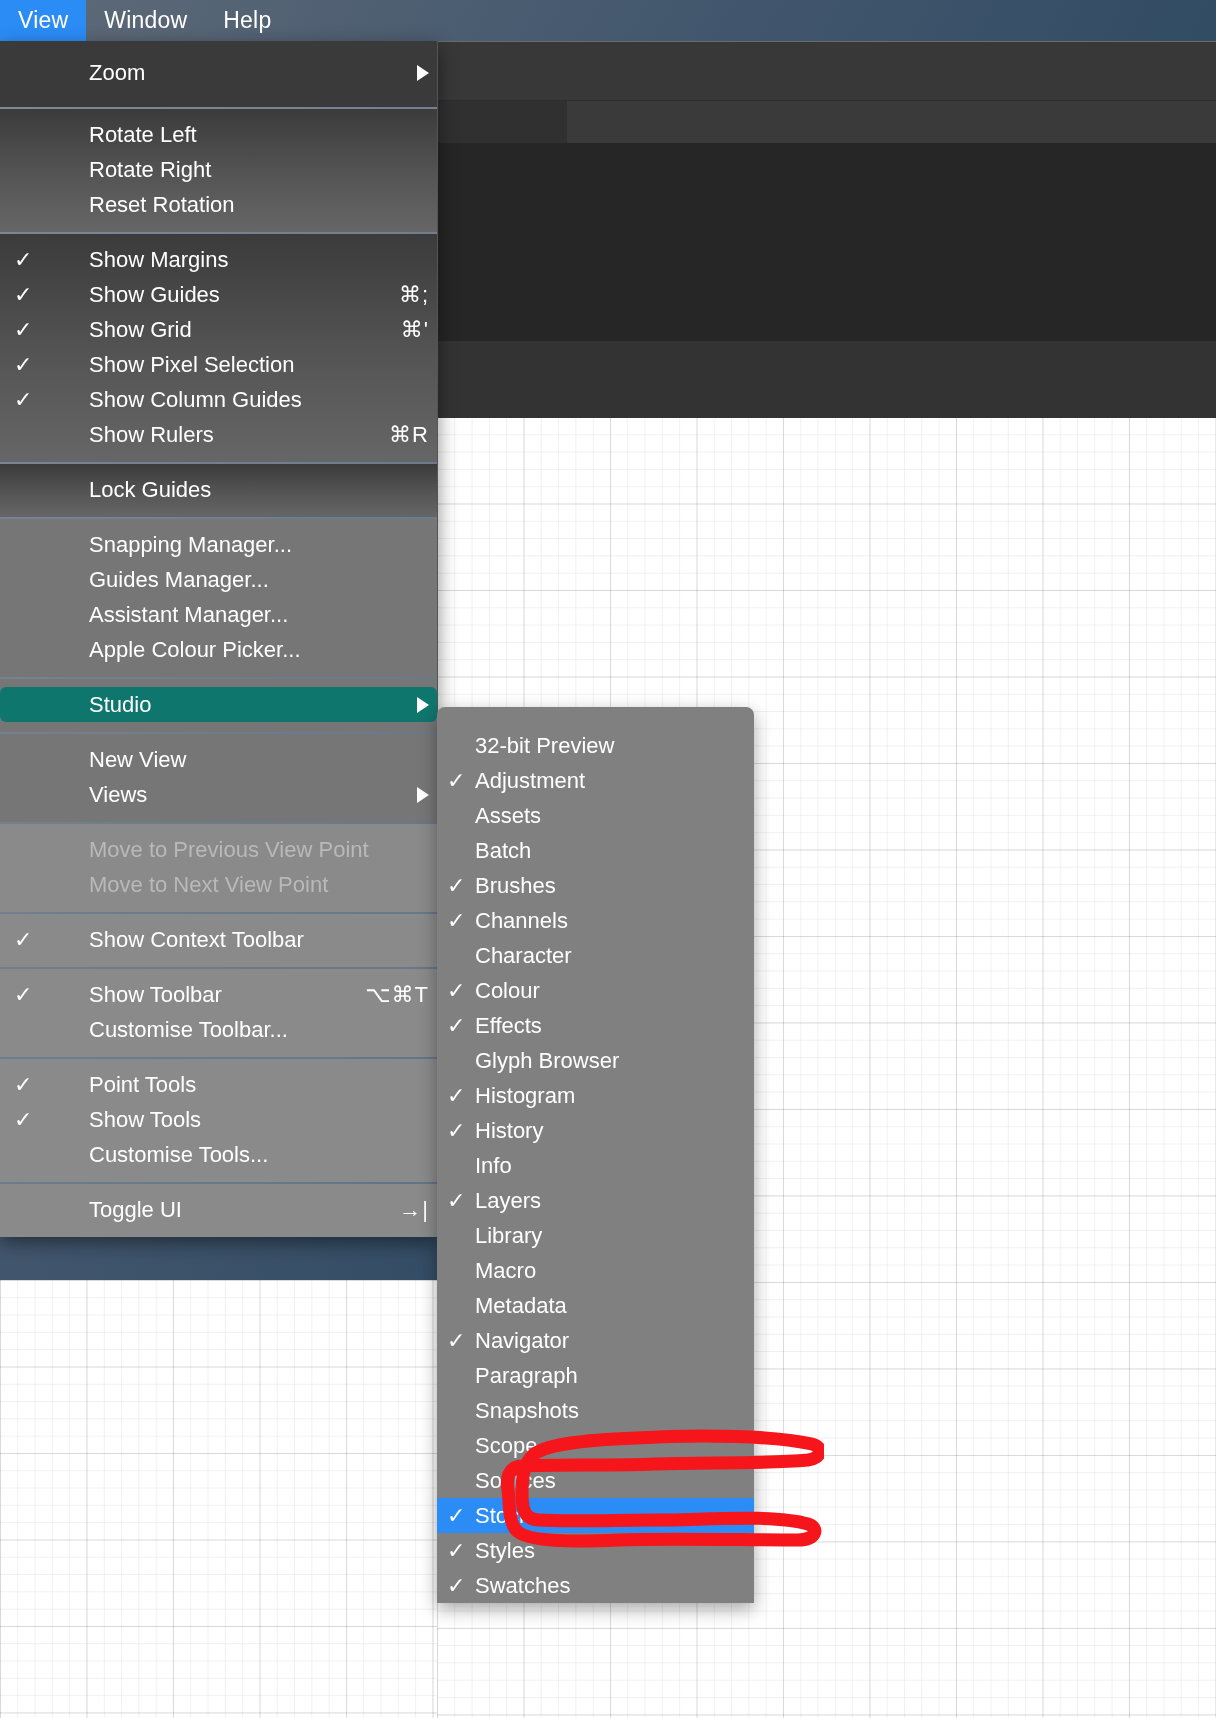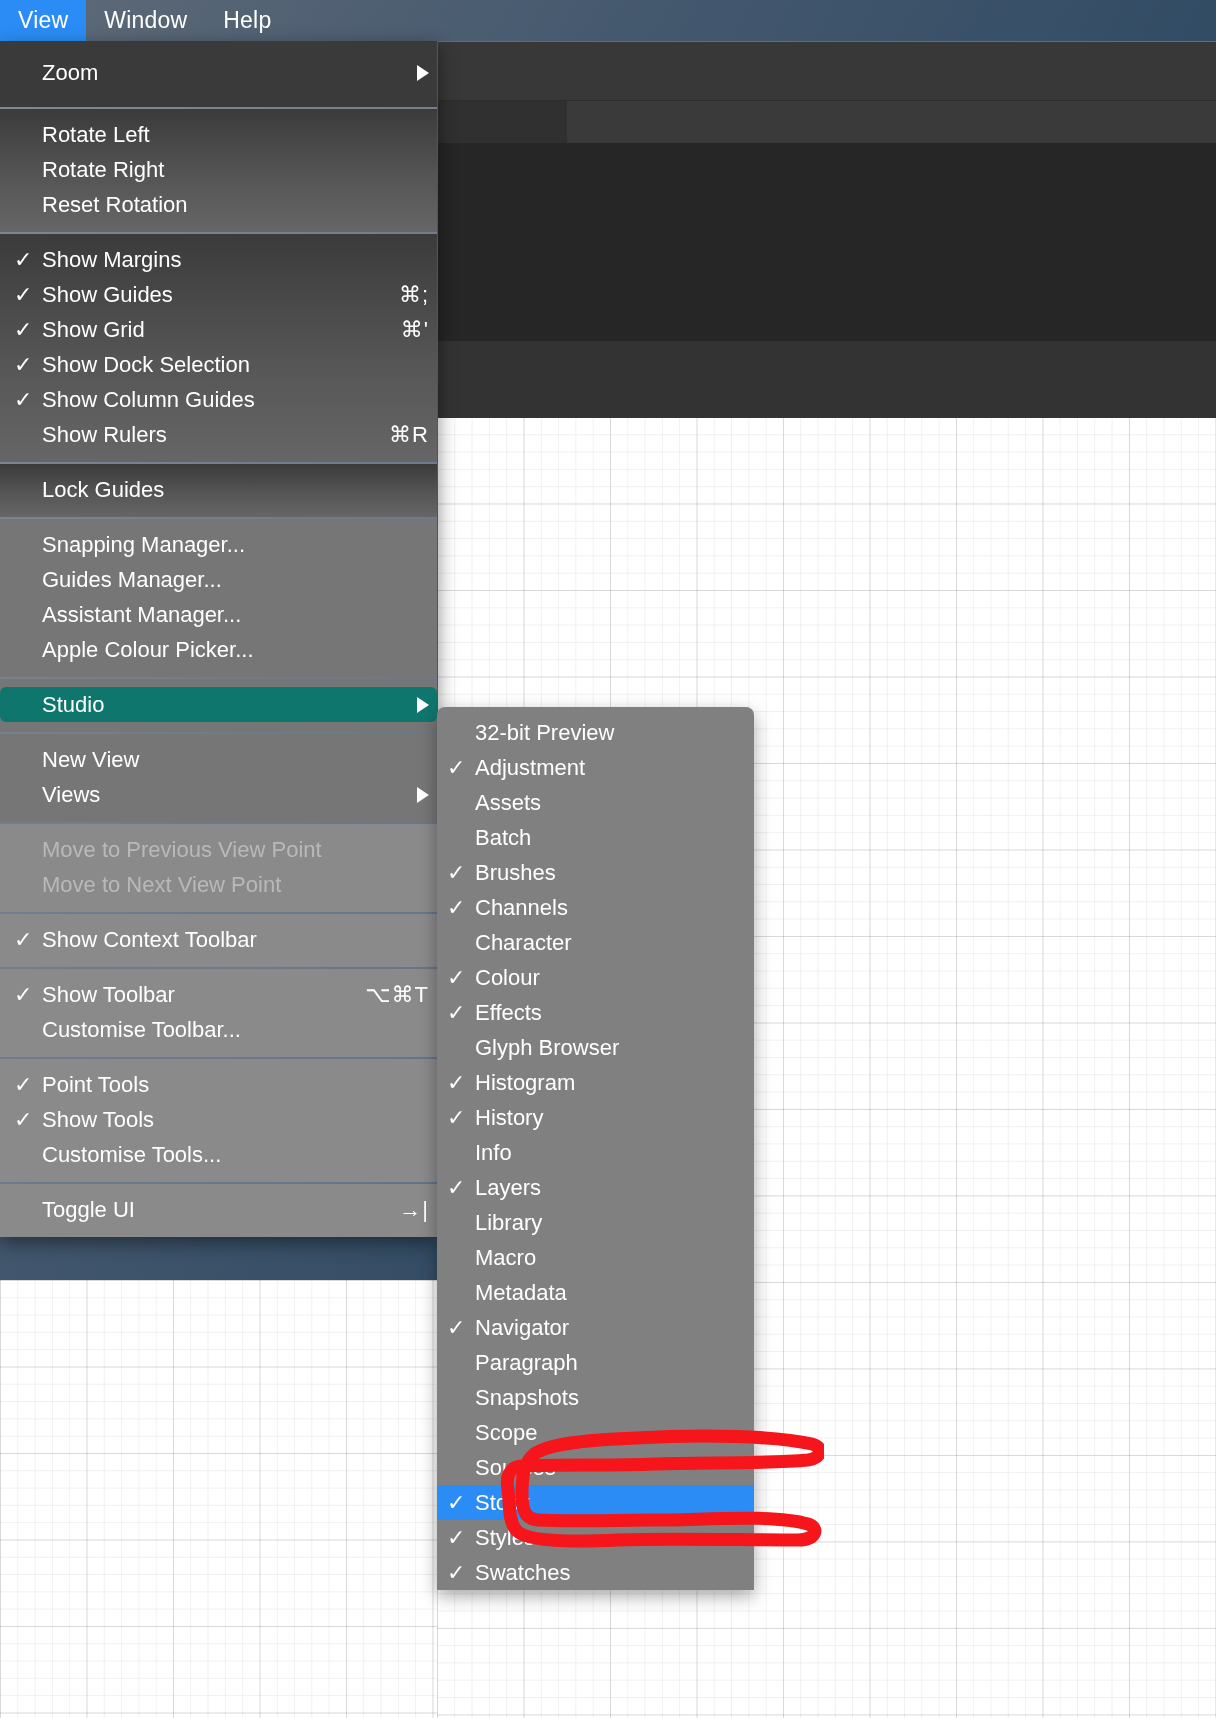--- a/index.html
+++ b/index.html
@@ -192,21 +192,21 @@
   .menu-row.disabled { color: #b9b9b9; }
   .menu-row.selected { background: #0f766e; border-radius: 6px; }
   .check {
     width: 28px;
     flex: 0 0 28px;
     font-size: 22px;
     line-height: 1;
     color: #ffffff;
   }
   .check.empty { color: transparent; }
-  .label { flex: 0 0 auto; }
+  .label { flex: 0 0 auto; margin-left: 47px; }
   .shortcut {
     position: absolute;
     right: 8px;
     font-size: 22px;
     color: #ffffff;
     letter-spacing: 1px;
   }
   .arrow {
     position: absolute;
     right: 8px;
@@ -230,21 +230,21 @@
   
   .submenu {
     position: absolute;
     left: 437px;
     top: 707px;
     width: 317px;
     background: #808080;
     border-radius: 8px 8px 0 0;
     z-index: 60;
     box-shadow: 0 6px 18px rgba(0,0,0,0.35);
-    padding-top: 8px;
+    padding-top: 21px;
     overflow: hidden;
   }
   .sub-row {
     position: relative;
     display: flex;
     align-items: center;
     height: 35px;
     padding-left: 10px;
     color: #ffffff;
     font-size: 22px;
@@ -333,21 +333,21 @@
         <span class="label">Show Guides</span>
         <span class="shortcut">⌘;</span>
       </div>
       <div class="menu-row">
         <span class="check">✓</span>
         <span class="label">Show Grid</span>
         <span class="shortcut">⌘'</span>
       </div>
       <div class="menu-row">
         <span class="check">✓</span>
-        <span class="label">Show Dock Selection</span>
+        <span class="label">Show Pixel Selection</span>
       </div>
       <div class="menu-row">
         <span class="check">✓</span>
         <span class="label">Show Column Guides</span>
       </div>
       <div class="menu-row">
         <span class="check empty">✓</span>
         <span class="label">Show Rulers</span>
         <span class="shortcut">⌘R</span>
       </div>

